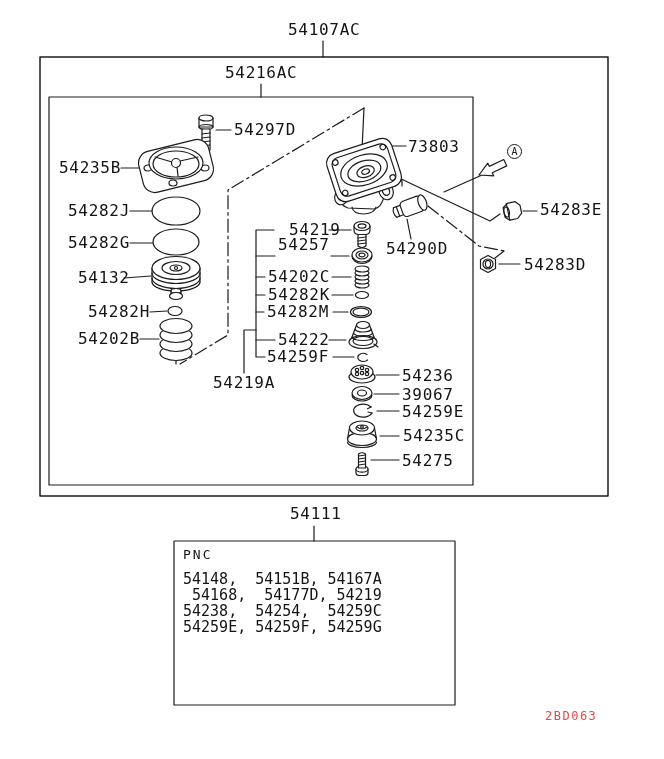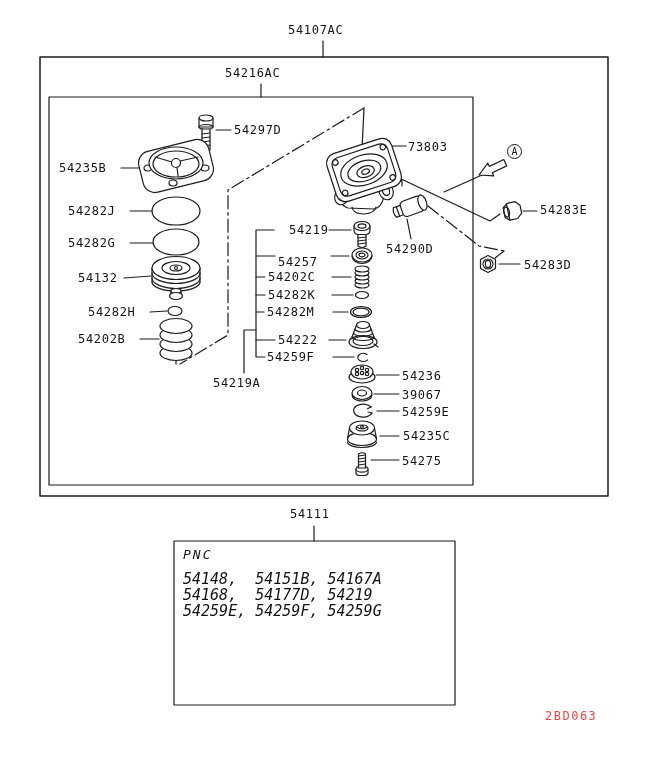--- a/index.html
+++ b/index.html
@@ -9,32 +9,32 @@
     overflow:hidden;
   }
   .stage{position:absolute;left:0;top:0;width:664px;height:759px;}
   svg.lines{position:absolute;left:0;top:0;}
   svg.lines *{vector-effect:non-scaling-stroke;}
   .s{stroke:#1c1c1c;fill:none;stroke-width:1.2;stroke-linecap:round;stroke-linejoin:round;}
   .thick{stroke-width:1.5;}
   .w{fill:#ffffff;}
   .dd{stroke-dasharray:13 4 2.5 4;}
   .lbl{
-    position:absolute;font-size:12px;line-height:16px;letter-spacing:0.7px;
+    position:absolute;font-size:16px;line-height:16px;letter-spacing:0.7px;
     color:#141414;white-space:pre;
   }
   .callout-a{
     position:absolute;left:507px;top:144px;width:15px;height:15px;
     border:1.4px solid #1c1c1c;border-radius:50%;
     font-size:10px;line-height:14px;text-align:center;color:#141414;
     box-sizing:border-box;
   }
-  .pnc-wrap{position:absolute;left:183px;top:548px;color:#141414;font-style:italic;}
+  .pnc-wrap{position:absolute;left:183px;top:548px;color:#141414;}
   .pnc-header{font-size:13px;line-height:13px;letter-spacing:2px;}
-  .pnc-rows{margin-top:10px;}
+  .pnc-rows{margin-top:10px;text-align:right;}
   .pnc-row{font-size:15px;line-height:16px;letter-spacing:0;white-space:pre;}
   .code{position:absolute;left:545px;top:710px;font-size:12px;line-height:12px;letter-spacing:1.5px;color:#ef4444;}
 </style>
 </head>
 <body>
 
 <div class="stage">
 
   <svg class="lines" width="664" height="759" viewBox="0 0 664 759">
 
@@ -317,21 +317,21 @@
   <div class="lbl" style="left:234px;top:122px">54297D</div>
   <div class="lbl" style="left:59px;top:160px">54235B</div>
   <div class="lbl" style="left:68px;top:203px">54282J</div>
   <div class="lbl" style="left:68px;top:235px">54282G</div>
   <div class="lbl" style="left:78px;top:270px">54132</div>
   <div class="lbl" style="left:88px;top:304px">54282H</div>
   <div class="lbl" style="left:78px;top:331px">54202B</div>
   <div class="lbl" style="left:408px;top:139px">73803</div>
   <div class="lbl" style="left:386px;top:241px">54290D</div>
   <div class="lbl" style="left:289px;top:222px">54219</div>
-  <div class="lbl" style="left:278px;top:254px">54257</div>
+  <div class="lbl" style="left:278px;top:237px">54257</div>
   <div class="lbl" style="left:268px;top:269px">54202C</div>
   <div class="lbl" style="left:268px;top:287px">54282K</div>
   <div class="lbl" style="left:267px;top:304px">54282M</div>
   <div class="lbl" style="left:278px;top:332px">54222</div>
   <div class="lbl" style="left:267px;top:349px">54259F</div>
   <div class="lbl" style="left:213px;top:375px">54219A</div>
   <div class="lbl" style="left:540px;top:202px">54283E</div>
   <div class="lbl" style="left:524px;top:257px">54283D</div>
   <div class="lbl" style="left:402px;top:368px">54236</div>
   <div class="lbl" style="left:402px;top:387px">39067</div>
@@ -340,19 +340,20 @@
   <div class="lbl" style="left:402px;top:453px">54275</div>
   <div class="lbl" style="left:290px;top:506px">54111</div>
 
   <div class="callout-a">A</div>
 
   <div class="pnc-wrap">
     <div class="pnc-header">PNC</div>
     <div class="pnc-rows">
       <div class="pnc-row">54148,  54151B, 54167A</div>
       <div class="pnc-row">54168,  54177D, 54219</div>
+      <div class="pnc-row">54238,  54254,  54259C</div>
       <div class="pnc-row">54259E, 54259F, 54259G</div>
     </div>
   </div>
 
   <div class="code">2BD063</div>
 
 </div>
 
 </body></html>

